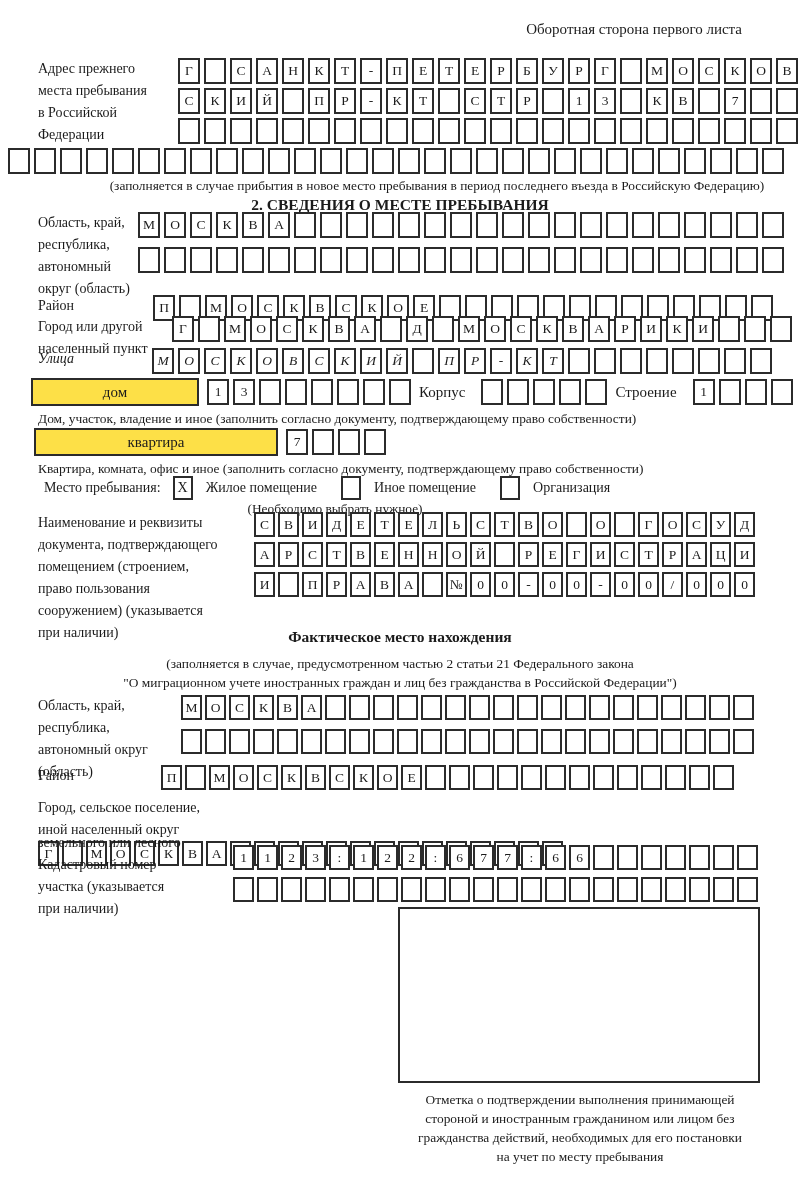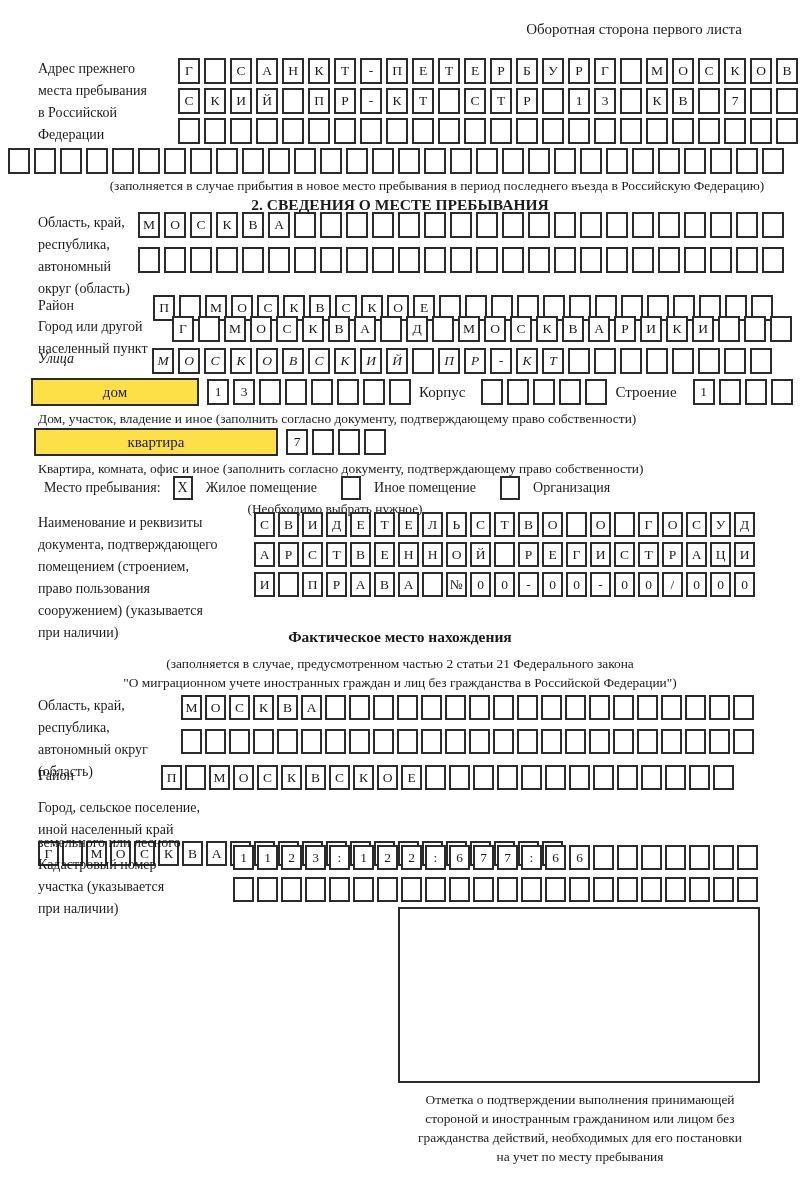--- a/index.html
+++ b/index.html
@@ -600,21 +600,21 @@
       <span class="cell"></span>
       <span class="cell"></span>
       <span class="cell"></span>
       <span class="cell"></span>
     </div>
 </div>
 
 <div class="abs row" id="gorod2">
   <div class="lblcol lbl">
       <div>Город, сельское поселение,</div>
-      <div>иной населенный край</div>
+      <div>иной населенный округ</div>
     </div>
   <div class="cells tight">
       <span class="cell">Г</span>
       <span class="cell"></span>
       <span class="cell">М</span>
       <span class="cell">О</span>
       <span class="cell">С</span>
       <span class="cell">К</span>
       <span class="cell">В</span>
       <span class="cell">А</span>

